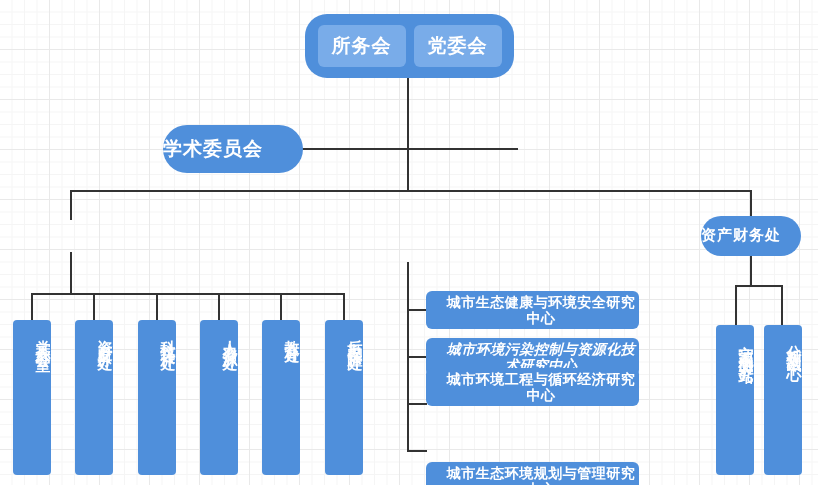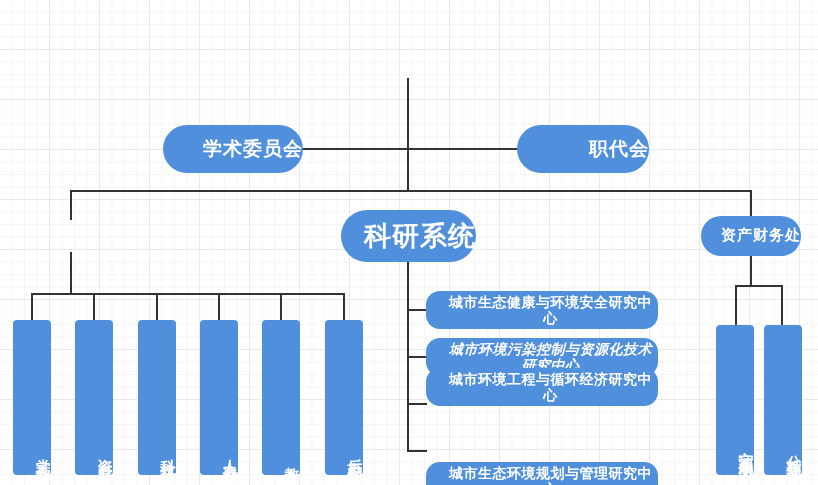--- a/index.html
+++ b/index.html
@@ -34,21 +34,21 @@
   .line-h { height: 2px; }
 
   
   .node {
     position: absolute;
     box-sizing: border-box;
     background: #4f8fdb;
     color: #ffffff;
     display: flex;
     align-items: center;
-    justify-content: flex-end;
+    justify-content: flex-start;
     text-align: center;
     font-weight: bold;
     letter-spacing: 1px;
     line-height: 1.15;
     z-index: 3;
   }
 
   
   .top-container {
     position: absolute;
@@ -109,23 +109,23 @@
   #dept-4 { left: 262px; }
   #dept-5 { left: 325px; }
 
   .support { width: 38px; top: 325px; height: 150px; }
   #support-0 { left: 716px; }
   #support-1 { left: 764px; }
 
   
   .rcbox {
     left: 426px;
-    width: 232px;
+    width: 213px;
     height: 38px;
-    border-radius: 14px;
+    border-radius: 6px;
     font-size: 14px;
     letter-spacing: 0.5px;
     justify-content: flex-start;
     padding-left: 17px;
     box-sizing: border-box;
   }
   #rc-0 { top: 291px; }
   #rc-1 { top: 338px; font-style: italic; }
   #rc-2 { top: 368px; }
   #rc-3 { top: 432px; margin-top: 30px; }
@@ -156,31 +156,33 @@
   <div class="line line-h" style="left:407px; top:309px; width:20px;"></div>
   <div class="line line-h" style="left:407px; top:356px; width:20px;"></div>
   <div class="line line-h" style="left:407px; top:403px; width:20px;"></div>
   <div class="line line-h" style="left:407px; top:450px; width:20px;"></div>
 
   <div class="line line-v" style="left:750px; top:252px; height:34px;"></div>
   <div class="line line-h" style="left:735px; top:285px; width:48px;"></div>
   <div class="line line-v" style="left:735px; top:285px; height:41px;"></div>
   <div class="line line-v" style="left:781px; top:285px; height:41px;"></div>
 
+  <div class="top-container">
+    <div class="top-chip">
+      <span>所务会</span>
+    </div>
+    <div class="top-chip">
+      <span>党委会</span>
+    </div>
+  </div>
 
   <div class="node pill" id="node-academic">
     <span>学术委员会</span>
   </div>
-  <div class="node pill" id="node-workers">
-    <span>职代会</span>
-  </div>
-
-  <div class="node" id="node-res-system">
-    <span>科研系统</span>
-  </div>
+
   <div class="node" id="node-sup-system">
     <span>资产财务处</span>
   </div>
 
   <div class="node vbox dept" id="dept-0">党委办公室</div>
   <div class="node vbox dept" id="dept-1">资产财务处</div>
   <div class="node vbox dept" id="dept-2">科技合作处</div>
   <div class="node vbox dept" id="dept-3">人力资源处</div>
   <div class="node vbox dept" id="dept-4">教育处</div>
   <div class="node vbox dept" id="dept-5">后勤保障处</div>

